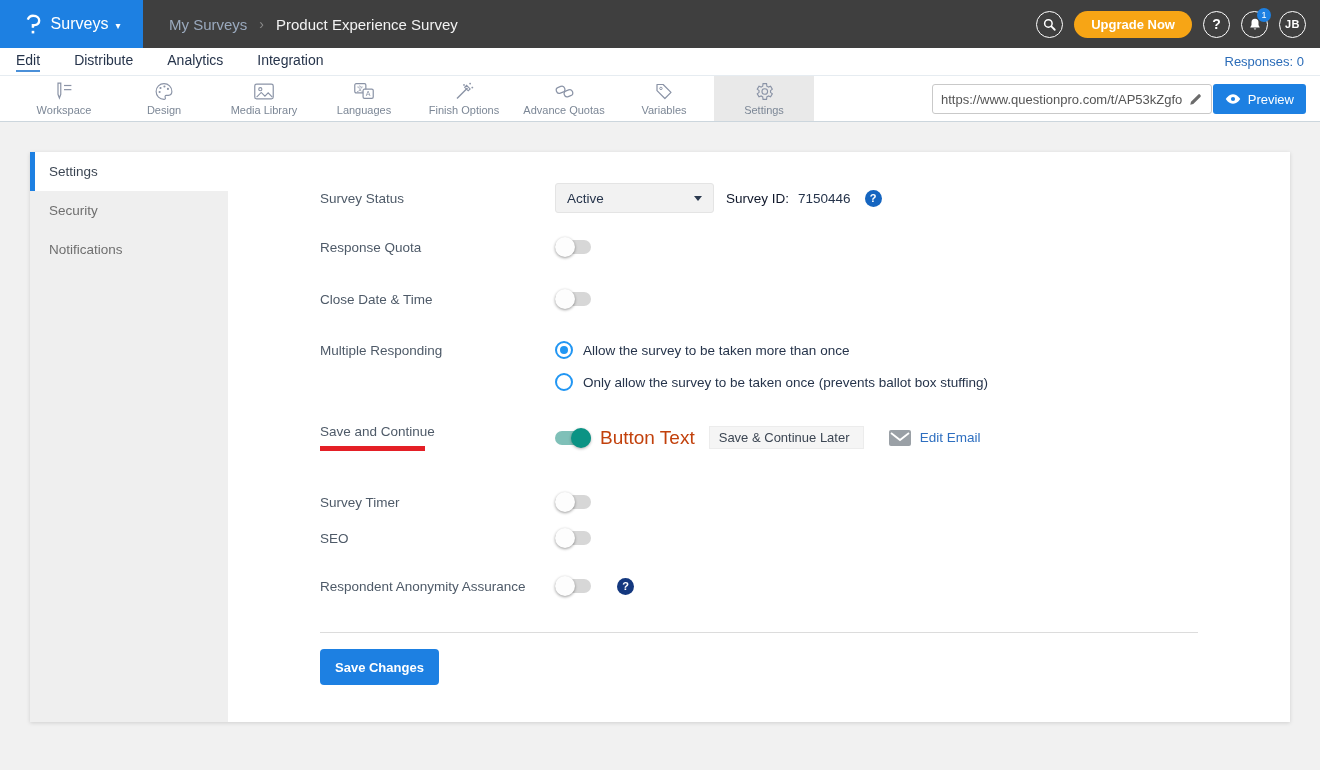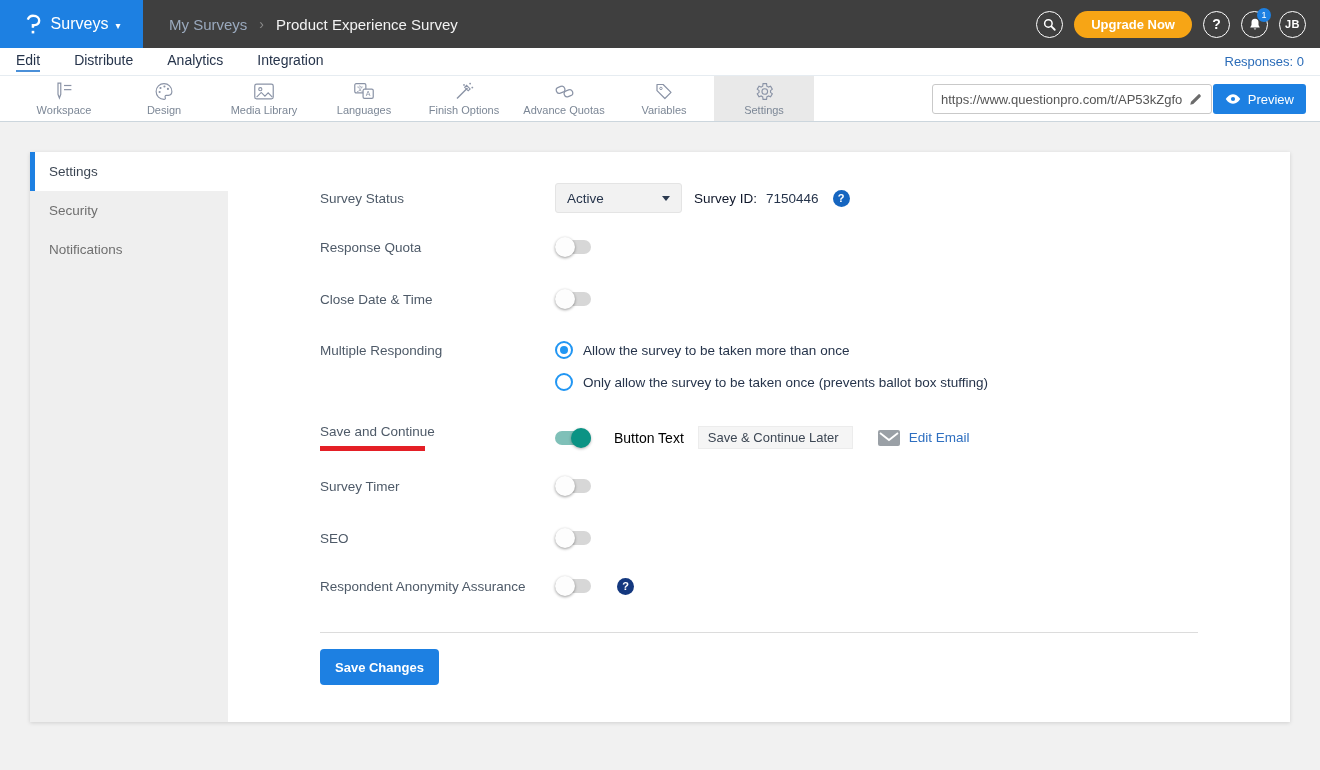--- a/index.html
+++ b/index.html
@@ -41,42 +41,42 @@
   .page { padding:30px; }
   .card { width:1260px; height:570px; background:#fff; box-shadow:0 1px 4px rgba(0,0,0,.14); position:relative; display:flex; }
   .sidebar { width:198px; background:#efefef; height:100%; }
   .side-item { height:39px; display:flex; align-items:center; padding-left:14px; font-size:13.5px; color:#6f6f6f; cursor:pointer; border-left:5px solid transparent; }
   .side-item.active { background:#fff; border-left-color:var(--accent-blue,#1d80e2); color:#3c4653; }
 
   .form { position:relative; flex:1; }
   .row { position:absolute; left:92px; right:20px; display:flex; align-items:center; }
   .flabel { width:235px; font-size:13.5px; color:#4e5a68; flex-shrink:0; }
 
-  .dropdown { width:127px; height:30px; background:#f2f2f2; border:1px solid #e4e4e4; border-radius:3px; display:flex; align-items:center; justify-content:space-between; padding:0 11px; font-size:13.5px; color:#26344b; cursor:pointer; }
+  .dropdown { width:159px; height:30px; background:#f2f2f2; border:1px solid #e4e4e4; border-radius:3px; display:flex; align-items:center; justify-content:space-between; padding:0 11px; font-size:13.5px; color:#26344b; cursor:pointer; }
   .caret-down { width:0; height:0; border-left:4.5px solid transparent; border-right:4.5px solid transparent; border-top:5.5px solid #2b3a4f; }
   .sid-label { margin-left:12px; font-size:13.5px; color:#0f172a; }
   .sid-value { margin-left:9px; font-size:13.5px; color:#26344b; }
   .help-dot { width:17px; height:17px; border-radius:50%; background:#1565c0; color:#fff; font-size:11px; font-weight:bold; display:flex; align-items:center; justify-content:center; margin-left:14px; cursor:pointer; }
   .help-dot.dark { background:#14387f; margin-left:26px; }
 
   .toggle { position:relative; width:36px; height:20px; cursor:pointer; flex-shrink:0; }
   .toggle .track { position:absolute; top:3px; left:0; width:36px; height:14px; border-radius:7px; background:#d7d7d7; }
   .toggle .knob { position:absolute; top:0; left:0; width:20px; height:20px; border-radius:50%; background:#fdfdfd; box-shadow:0 1px 3px rgba(0,0,0,.4); }
   .toggle.on .track { background:var(--toggle-on-track,#7fc0b8); }
   .toggle.on .knob { left:16px; background:var(--toggle-on-knob,#0b9384); box-shadow:0 1px 3px rgba(0,0,0,.3); }
 
   .radio-col { display:flex; flex-direction:column; gap:14px; }
   .radio-line { display:flex; align-items:center; gap:10px; cursor:pointer; }
   .radio { width:18px; height:18px; border:2px solid #2196f3; border-radius:50%; position:relative; flex-shrink:0; }
   .radio.selected::after { content:""; position:absolute; left:3px; top:3px; width:8px; height:8px; border-radius:50%; background:#2196f3; }
   .radio-label { font-size:13.5px; color:#26344b; }
 
   .label-underlined { display:flex; flex-direction:column; }
   .red-bar { width:105px; height:5px; background:var(--highlight-red,#e41f26); margin-top:7px; }
-  .btxt-label { margin-left:23px; font-size:14px; color:#000000; }
+  .btxt-label { margin-left:9px; font-size:19px; color:#c2410c; }
   .btxt-input { margin-left:14px; width:155px; height:23px; background:#f5f5f5; border:1px solid #ececec; padding:0 9px; font-size:13px; color:#3c4653; font-family:inherit; outline:none; }
   .mail-icon { margin-left:25px; cursor:pointer; display:flex; }
   .edit-email { margin-left:9px; font-size:13.5px; color:var(--link-blue,#2e6fc0); text-decoration:none; cursor:pointer; }
 
   .sep { position:absolute; left:92px; right:92px; top:480px; height:1px; background:#dcdcdc; }
   .save-btn { position:absolute; left:92px; top:497px; height:36px; padding:0 15px; background:var(--accent-blue,#1d80e2); border:none; border-radius:4px; color:#fff; font-size:13px; font-weight:bold; cursor:pointer; font-family:inherit; }
 </style>
 </head>
 <body>
 
@@ -298,21 +298,21 @@
         <input class="btxt-input" type="text" value="Save &amp; Continue Later" style="">
         <span class="mail-icon">
           <svg width="22" height="16" viewBox="0 0 22 16">
               <rect width="22" height="16" rx="2" fill="#9aa0a6"></rect>
               <path d="M2 3l9 7 9-7" fill="none" stroke="#fff" stroke-width="1.8"></path>
             </svg>
         </span>
         <a class="edit-email">Edit Email</a>
       </div>
 
-      <div class="row" style="top:324px">
+      <div class="row" style="top:340px">
         <div class="flabel">Survey Timer</div>
         <div class="toggle">
             <div class="track"></div>
             <div class="knob"></div>
           </div>
       </div>
 
       <div class="row" style="top:376px">
         <div class="flabel">SEO</div>
         <div class="toggle">

